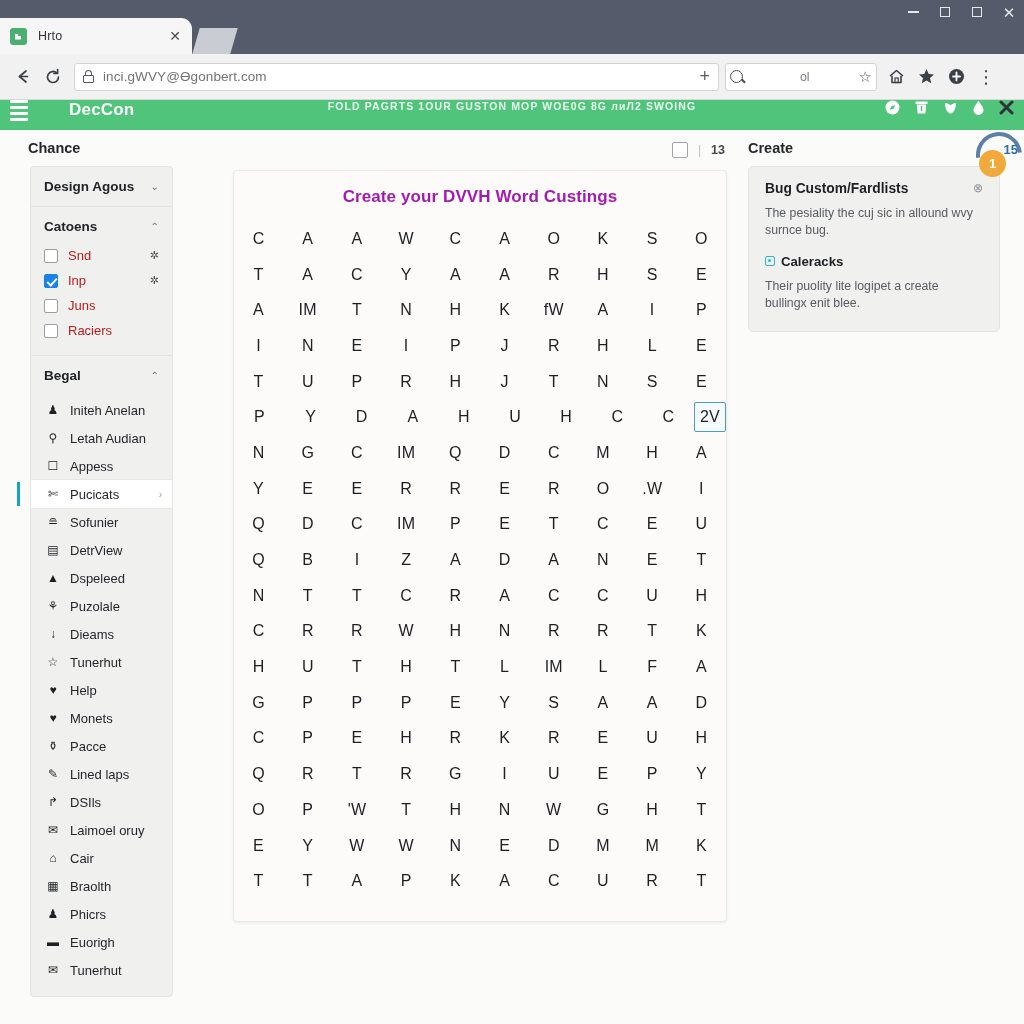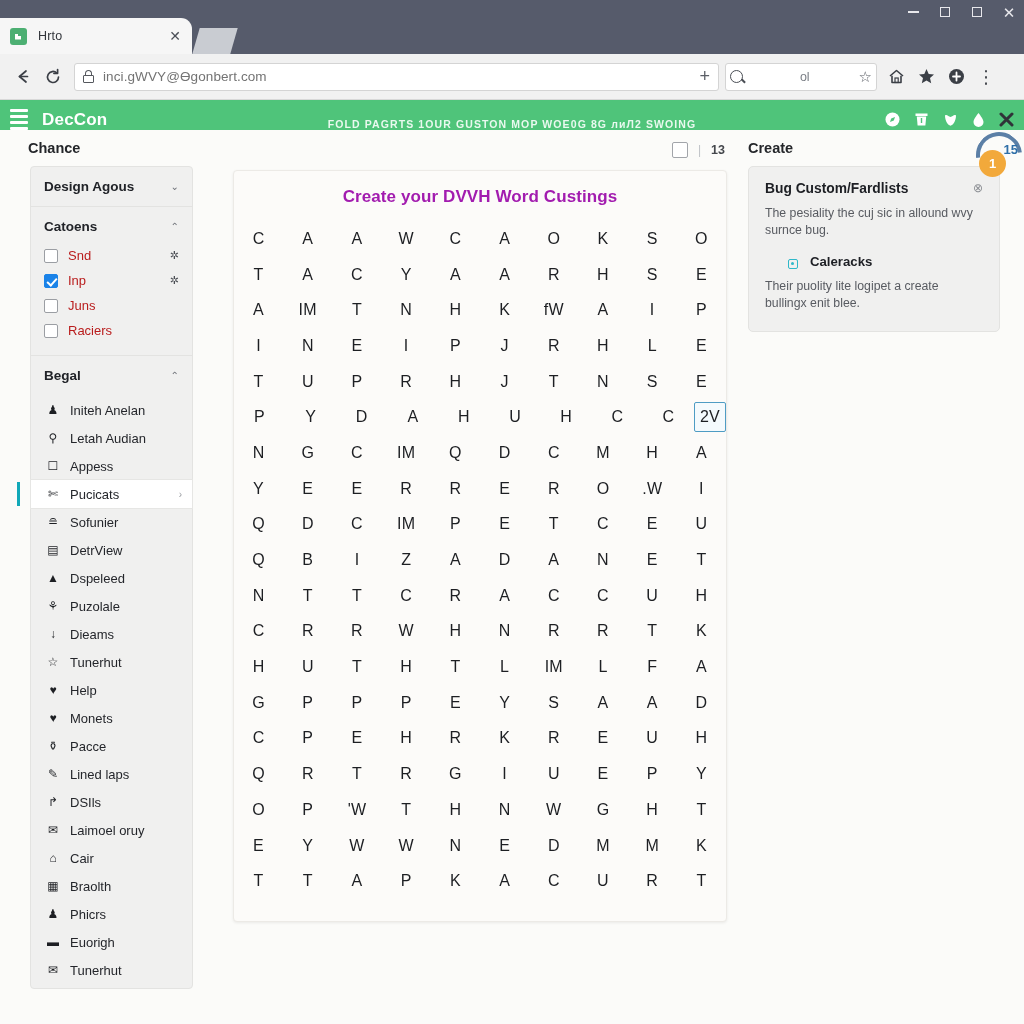--- a/index.html
+++ b/index.html
@@ -72,44 +72,45 @@
   .search-q { font-size: 12.5px; color:#7a7e85; margin-left:8px; flex:1;}
 
   .magnifier { width:13px; height:13px; border:1.6px solid #4a4e55; border-radius:50%; position:relative; flex:none;}
   .magnifier::after { content:""; position:absolute; width:5px; height:1.6px; background:#4a4e55; transform:rotate(45deg); right:-4px; bottom:0px;}
 
   .star { color:#3b3f46; font-size:16px; }
 
   
   .appbar {
     height: 30px; background: #4fc47a;
-    display: flex; align-items: flex-end; padding: 0 10px;
-    position: relative; color: #fff;
+    display: flex; align-items: flex-start; padding: 0 10px;
+    position: relative; color: #fff; gap: 27px;
   }
   .hamburger { width: 18px; display:flex; flex-direction:column; gap:3px; margin-right: 14px;}
   .hamburger span { display:block; height:3px; background:#fff; border-radius:1px;}
   .brand { font-size: 17px; font-weight: 700; letter-spacing:.2px; }
   .appbar-msg {
     position: absolute; left: 0; right: 0; text-align: center;
     font-size: 10.5px; letter-spacing: 1.1px; color: #e9f9ef;
     pointer-events: none; font-weight: 600;
   }
   .appbar-icons { margin-left:auto; display:flex; align-items:center; gap:14px; z-index:2;}
   .appbar-icons span { font-size: 13px; color:#fff; }
   .appbar-icons .dark { color:#2f3338; }
 
   
   .page { position: relative; height: 894px; background: #fbfbf9; }
 
   
   .sidebar { position:absolute; left:0; top:0; width: 230px; height: 894px; }
   .sidebar-title { font-size: 14.5px; font-weight: 700; color: #24262a; padding: 10px 0 10px 28px; }
   .panel {
-    margin-left: 30px; width: 163px;
+    margin-left: 30px; width: 143px;
     background: #f0f0ef; border: 1px solid #e3e3e1; border-radius: 4px;
+    padding-bottom: 8px;
   }
   .panel-head {
     display:flex; align-items:center; padding: 12px 13px 12px 13px;
     border-bottom: 1px solid #e3e3e1;
   }
   .panel-head .t { font-size: 13.5px; font-weight: 700; color: #212328; flex:1;}
   .caret { color:#6d7077; font-size:10px; }
 
   .group { padding: 12px 13px 4px 13px; }
   .group-head { display:flex; align-items:center; margin-bottom: 9px; }
@@ -166,21 +167,21 @@
   .rail-title { font-size: 14.5px; font-weight: 700; color: #24262a; padding: 10px 0 10px 8px; }
   .rail-card {
     margin-left: 8px; width: 252px;
     background: #f0f0ef; border: 1px solid #e3e3e1; border-radius: 5px;
     padding: 14px 16px 18px 16px;
   }
   .rc-head { display:flex; align-items:flex-start; }
   .rc-title { font-size: 13.8px; font-weight:700; color:#1d1f24; flex:1; }
   .rc-close { font-size:12px; color:#8b8e93; }
   .rc-body { font-size: 12.3px; color:#585b61; line-height:1.42; margin-top:9px; }
-  .rc-sub { display:flex; align-items:flex-end; margin-top:14px; gap:12px;margin-left:23px;}
+  .rc-sub { display:flex; align-items:center; margin-top:14px; gap:6px;}
   .rc-sub .dot { width:10px;height:10px;border:1.5px solid #2eb8c9;border-radius:2px; position:relative;}
   .rc-sub .dot::after{content:"";position:absolute;left:2px;top:2px;width:3px;height:3px;background:#2eb8c9;border-radius:50%;}
   .rc-sub .t { font-size:13.2px; font-weight:700; color:#1d1f24;}
 
   
   .ring-wrap { position:absolute; right: 8px; top: -2px; width:56px; height:56px; }
   .ring {
     position:absolute; right:-6px; top:4px; width:46px; height:46px; border-radius:50%;
     border: 4px solid #5b7fa6; border-bottom-color: transparent; border-right-color:transparent;
     transform: rotate(38deg);

